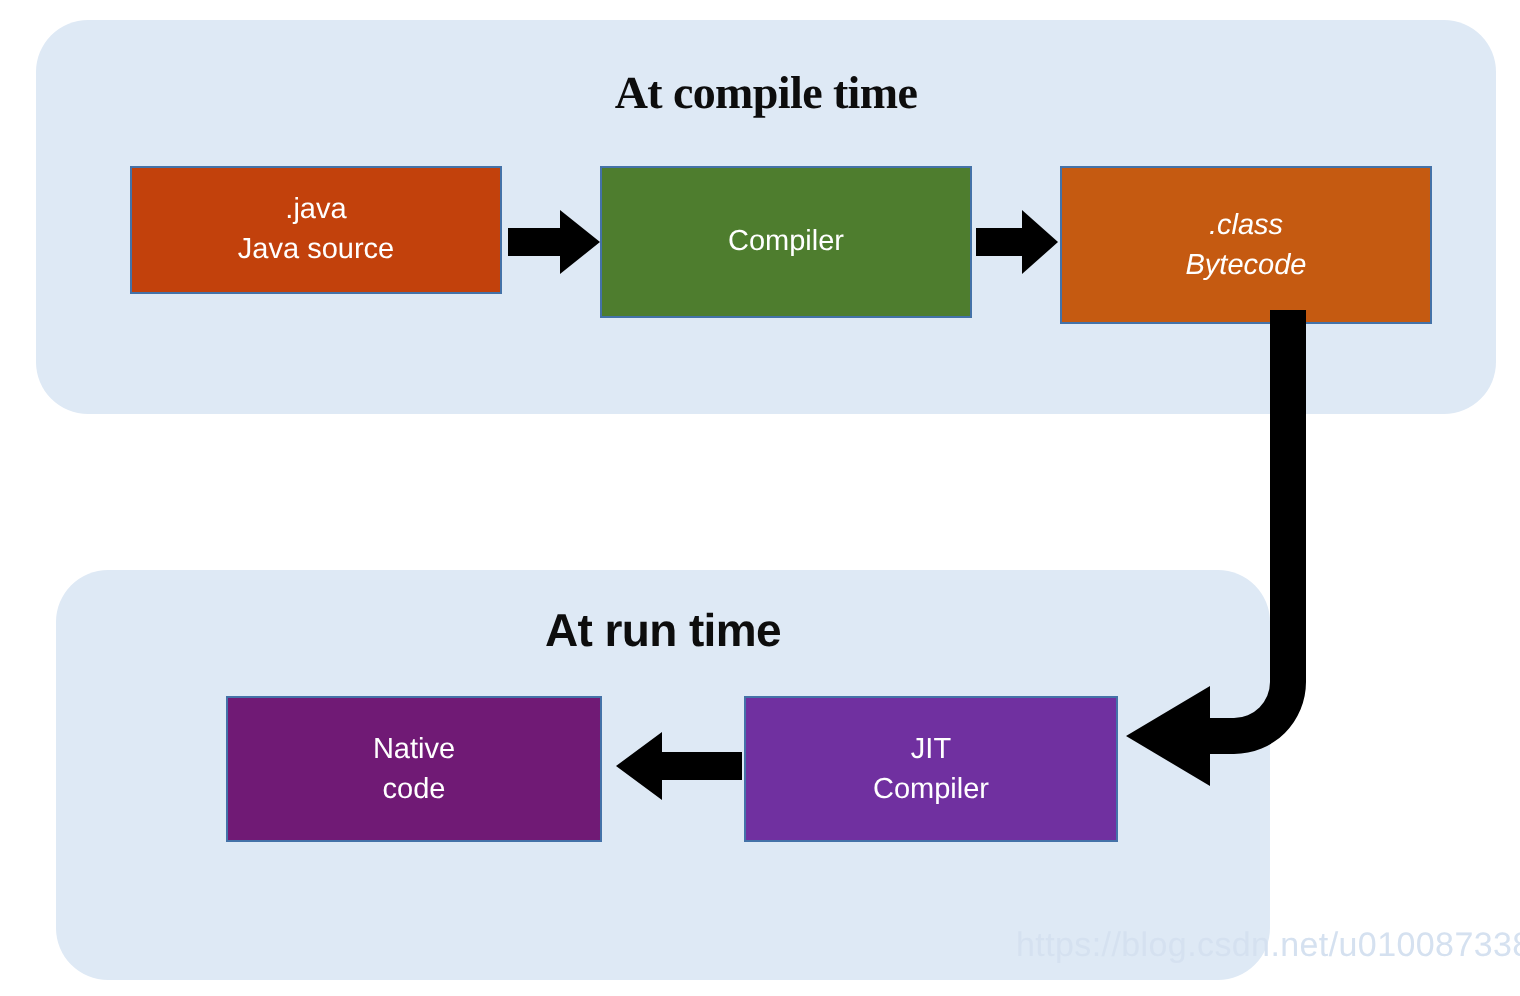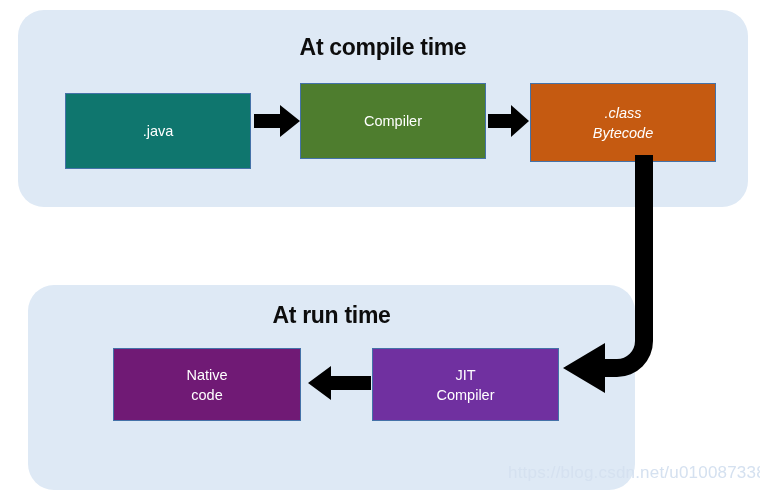--- a/index.html
+++ b/index.html
@@ -38,41 +38,42 @@
     font-weight: bold;
     color: #0d0d0d;
     font-size: 23px;
     letter-spacing: -0.3px;
     white-space: nowrap;
     text-align: center;
   }
   #title-compile {
     left: 18px; top: 34px;
     width: 730px;
+    font-family: Liberation Serif, serif;
   }
   #title-runtime {
     left: 28px; top: 302px;
     width: 607px;
   }
   .node {
     position: absolute;
     box-sizing: border-box;
     border: 1px solid #4472a8;
     color: #ffffff;
     font-size: 14.5px;
     line-height: 20px;
     display: flex;
     flex-direction: column;
     align-items: center;
     justify-content: center;
     text-align: center;
   }
   .node .line { display: block; white-space: nowrap; }
 
-  #node-java     { left: 65px;  top: 83px;  width: 186px; height: 76px; background: #0f766e; margin-top: 10px; }
+  #node-java     { left: 65px;  top: 83px;  width: 186px; height: 64px; background: #c2410c; }
   #node-compiler { left: 300px; top: 83px;  width: 186px; height: 76px; background: #4e7d2e; }
   #node-class    { left: 530px; top: 83px;  width: 186px; height: 79px; background: #c55a11; font-style: italic; }
   #node-native   { left: 113px; top: 348px; width: 188px; height: 73px; background: #701a75; }
   #node-jit      { left: 372px; top: 348px; width: 187px; height: 73px; background: #7030a0; }
 
   .arrow-svg {
     position: absolute;
     overflow: visible;
     pointer-events: none;
   }
@@ -94,20 +95,21 @@
 </head>
 <body>
 
 <div id="stage">
 
   <div class="panel" id="panel-compile"></div>
   <div class="panel-title" id="title-compile">At compile time</div>
 
   <div class="node" id="node-java">
     <span class="line">.java</span>
+    <span class="line">Java source</span>
   </div>
 
   <div class="node" id="node-compiler">
     <span class="line">Compiler</span>
   </div>
 
   <div class="node" id="node-class">
     <span class="line">.class</span>
     <span class="line">Bytecode</span>
   </div>

